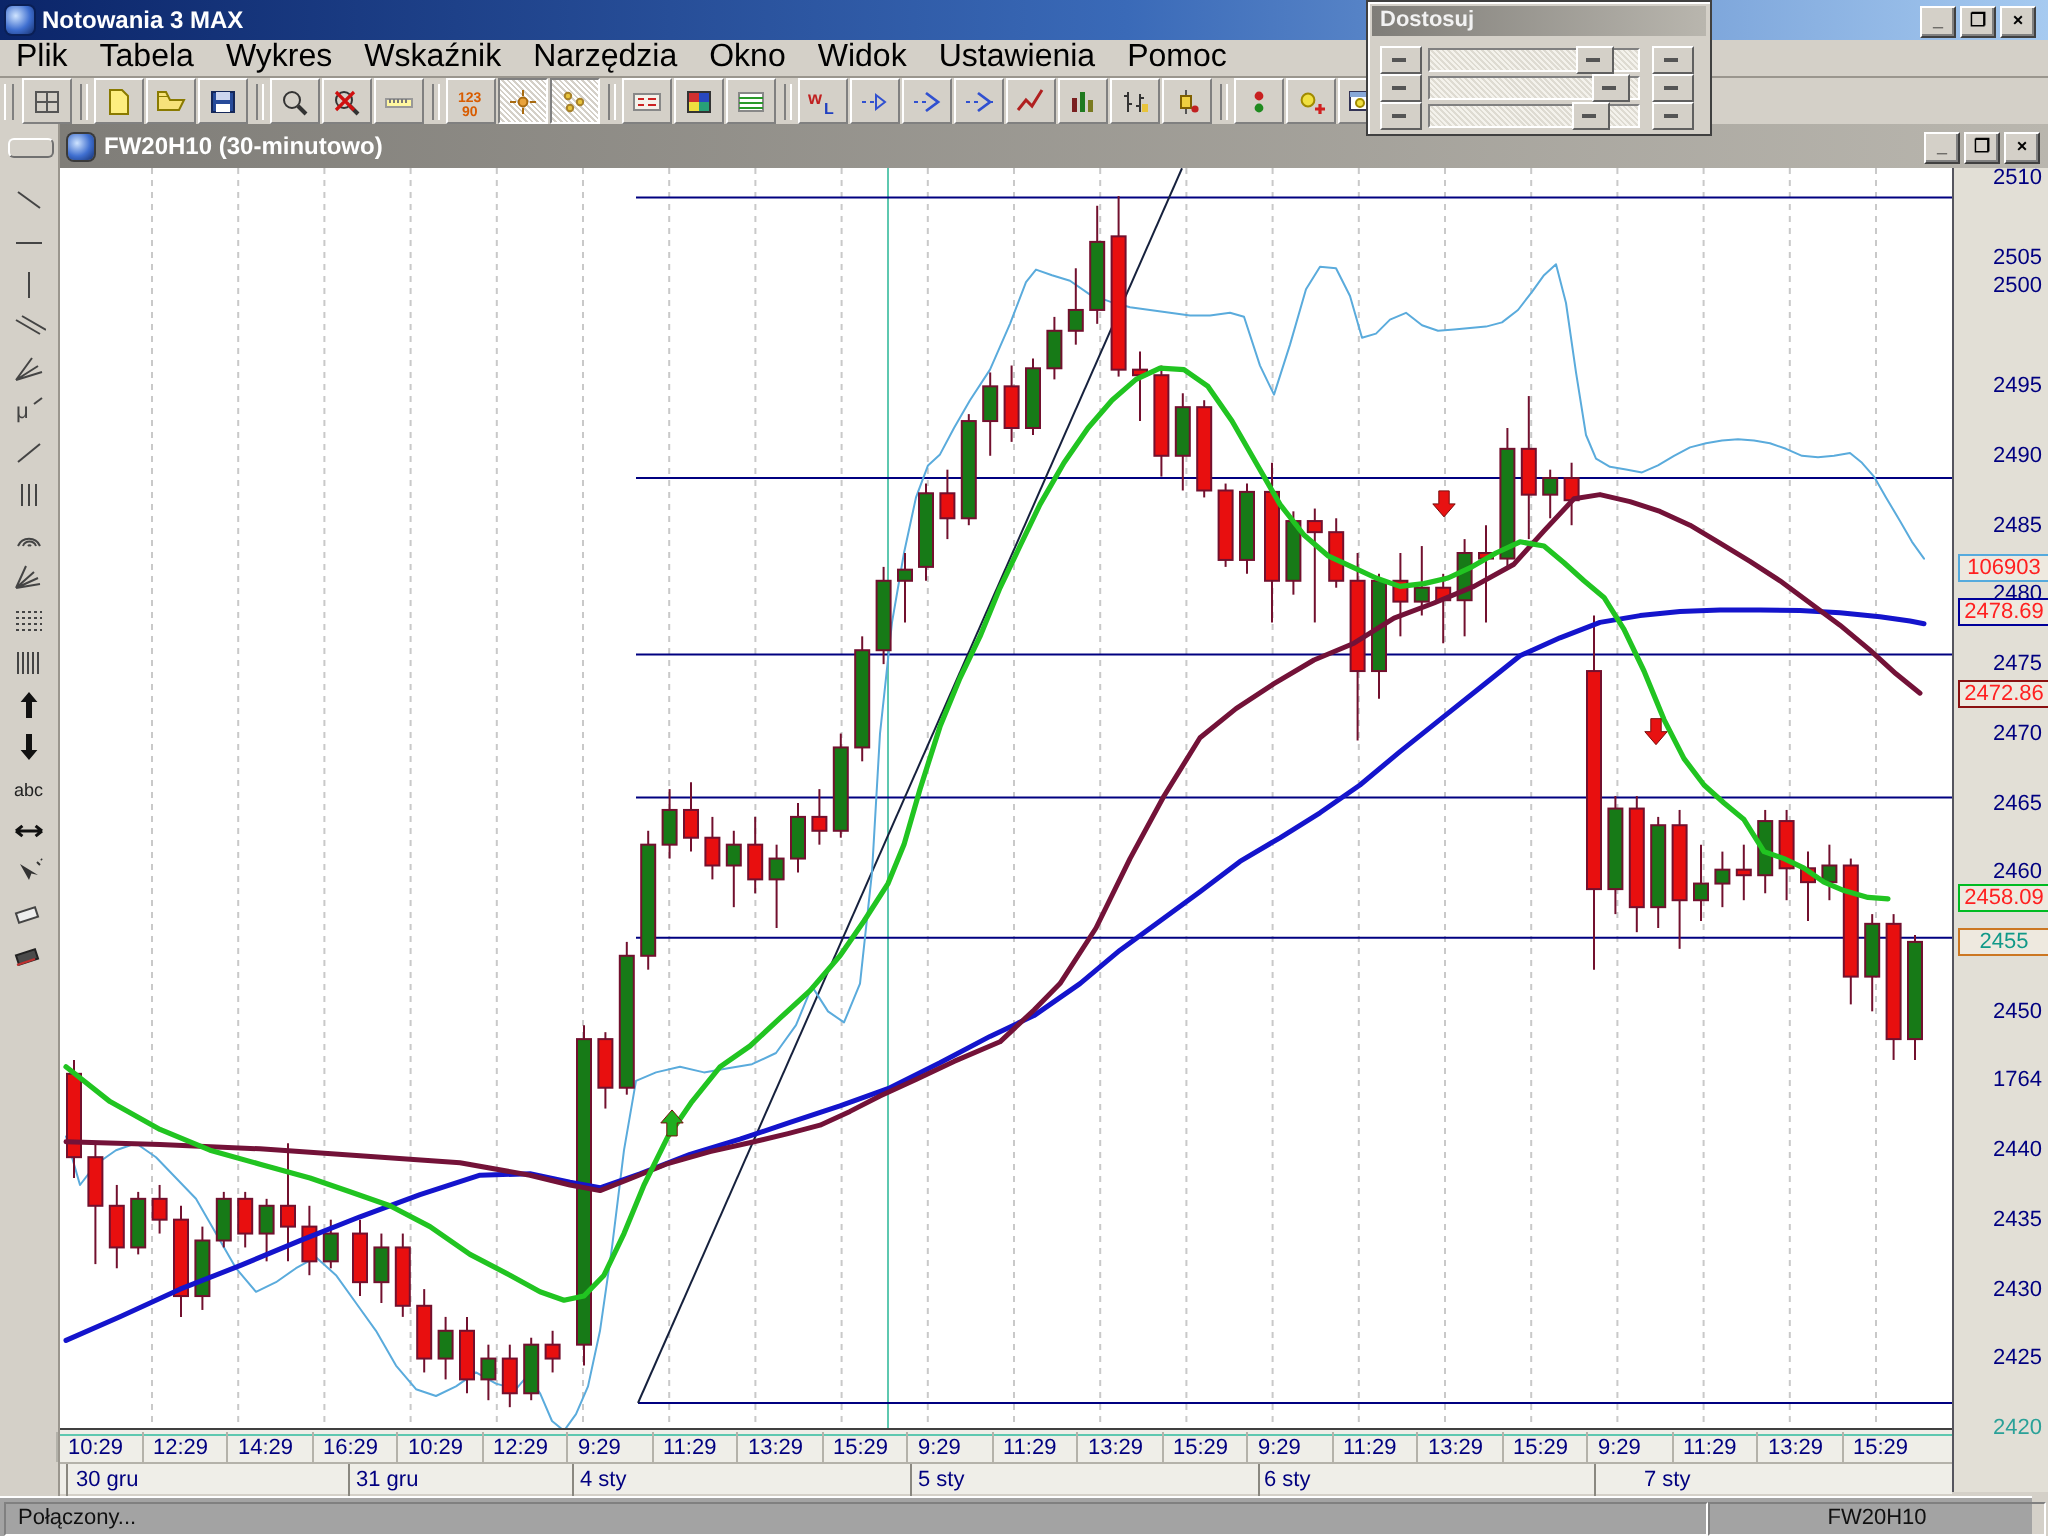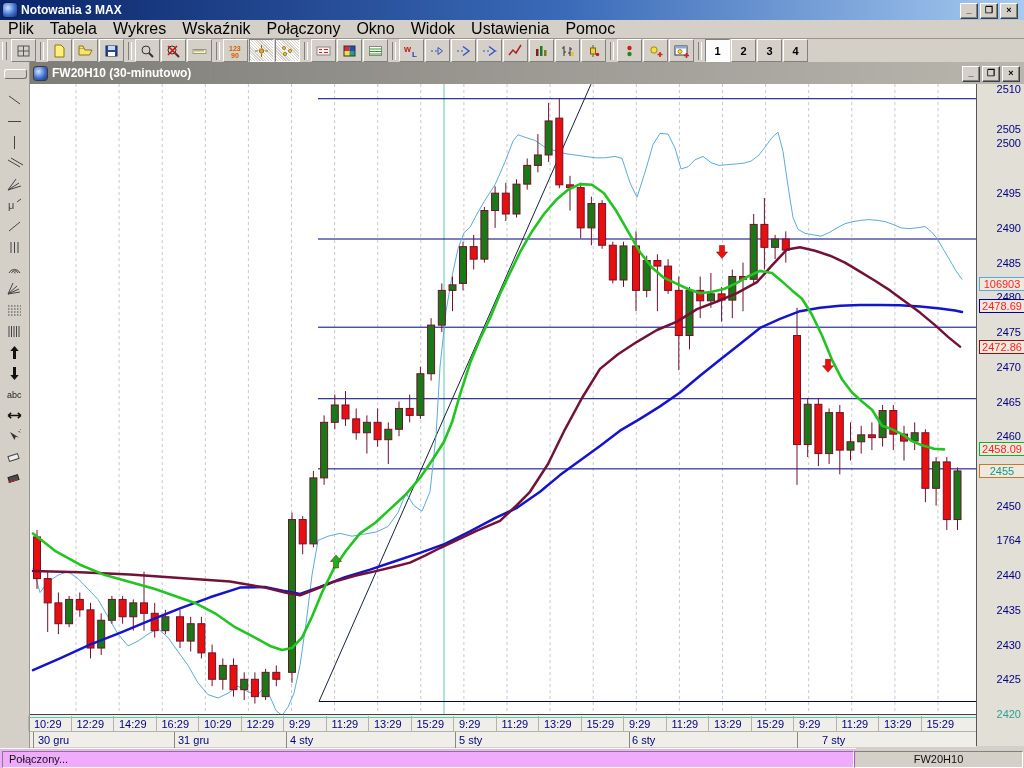--- a/index.html
+++ b/index.html
@@ -68,21 +68,21 @@
   .sbtn{position:absolute;width:19px;height:12px;background:#d4d0c8;border:1px solid;
     border-color:#fff #606060 #606060 #fff;}
   .sbtn:before{content:"";position:absolute;left:5px;top:5px;width:7px;height:2px;background:#555;}
   .strack{position:absolute;left:24px;top:1px;width:104px;height:10px;
     background:repeating-linear-gradient(45deg,#f4f2ec 0 1px,#dedbd2 1px 2px);
     border:1px solid;border-color:#808080 #fff #fff #808080;}
   .sthumb{position:absolute;top:0;width:17px;height:12px;background:#d4d0c8;border:1px solid;
     border-color:#fff #606060 #606060 #fff;}
   .sthumb:before{content:"";position:absolute;left:4px;top:5px;width:7px;height:2px;background:#555;}
   
-  #statusbar{position:absolute;left:0;top:748px;width:856px;height:20px;background:#f0abfc;
+  #statusbar{position:absolute;left:0;top:748px;width:1016px;height:20px;background:#a3a3a3;
     border-top:1px solid #fff;font-size:11px;color:#111;}
   .spanel{position:absolute;top:2px;height:15px;border:1px solid;border-color:#808080 #fff #fff #808080;
     line-height:15px;padding:0 6px;}
   svg{display:block;}
 </style>
 </head>
 <body>
 
 <div id="app">
 
@@ -94,21 +94,21 @@
       <span class="winbtn">❐</span>
       <span class="winbtn">×</span>
     </span>
   </div>
 
   <div id="menubar">
       <span class="menu-item">Plik</span>
       <span class="menu-item">Tabela</span>
       <span class="menu-item">Wykres</span>
       <span class="menu-item">Wskaźnik</span>
-      <span class="menu-item">Połączony</span>
+      <span class="menu-item">Narzędzia</span>
       <span class="menu-item">Okno</span>
       <span class="menu-item">Widok</span>
       <span class="menu-item">Ustawienia</span>
       <span class="menu-item">Pomoc</span>
     </div>
 
   <div id="toolbar">
     <span class="tb-grip"></span>
   <span class="tb-btn raised">
         <svg width="17" height="16" viewBox="0 0 17 16">
@@ -685,19 +685,41 @@
           <div class="dsep" style="left: 425px;"></div>
           <div class="dlabel" style="left: 429px;">5 sty</div>
           <div class="dsep" style="left: 599px;"></div>
           <div class="dlabel" style="left: 602px;">6 sty</div>
           <div class="dsep" style="left: 767px;"></div>
           <div class="dlabel" style="left: 792px;">7 sty</div>
         </div>
     </div>
   </div>
 
+  <div id="dlg">
+    <div id="dlgtitle">Dostosuj</div>
+    <div id="dlgbody"></div>
+  <div class="srow" style="top: 22px;">
+        <div class="sbtn" style="left: 0px;"></div>
+        <div class="strack"></div>
+        <div class="sthumb" style="left: 98px;"></div>
+        <div class="sbtn" style="left: 136px;"></div>
+      </div>
+      <div class="srow" style="top: 36px;">
+        <div class="sbtn" style="left: 0px;"></div>
+        <div class="strack"></div>
+        <div class="sthumb" style="left: 106px;"></div>
+        <div class="sbtn" style="left: 136px;"></div>
+      </div>
+      <div class="srow" style="top: 50px;">
+        <div class="sbtn" style="left: 0px;"></div>
+        <div class="strack"></div>
+        <div class="sthumb" style="left: 96px;"></div>
+        <div class="sbtn" style="left: 136px;"></div>
+      </div>
+    </div>
 
   <div id="statusbar">
     <span class="spanel" style="left:2px;width:838px;">Połączony...</span>
     <span class="spanel" style="left:854px;width:155px;text-align:center;">FW20H10</span>
   </div>
 
 </div>
 
 </body></html>

